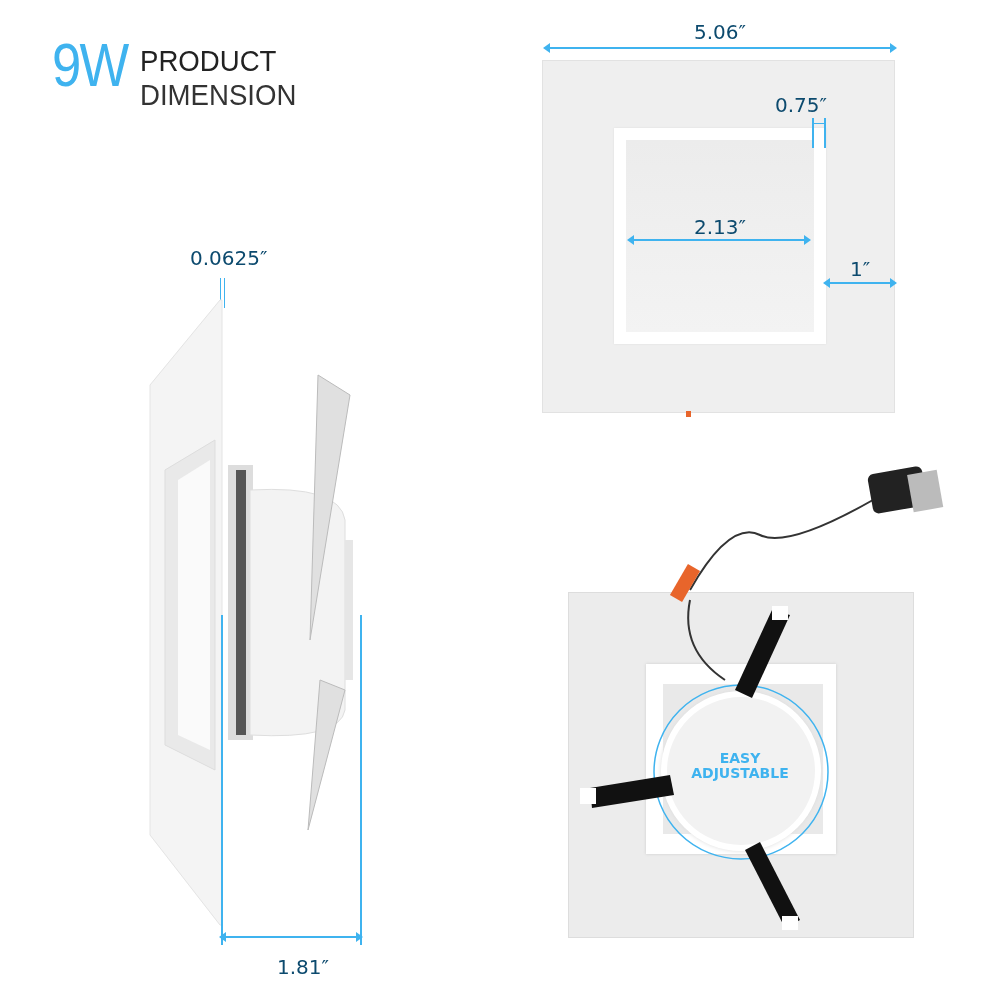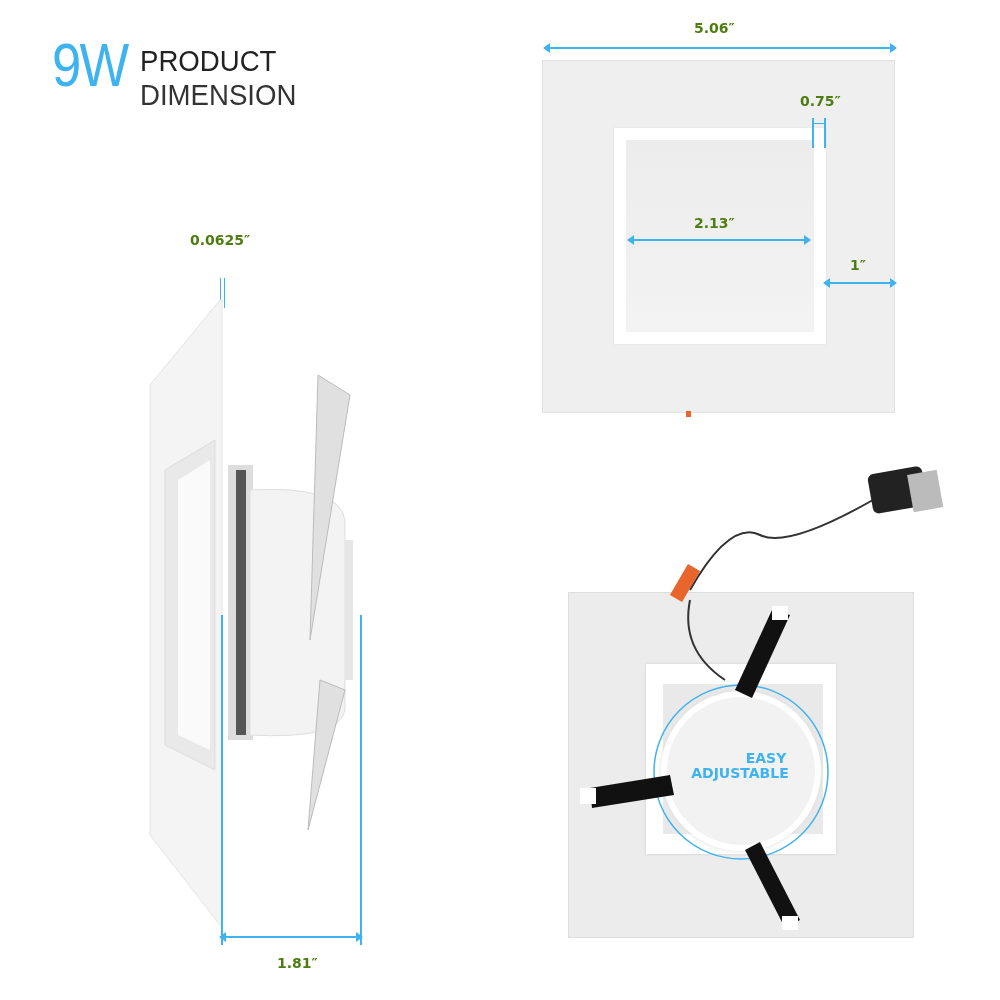--- a/index.html
+++ b/index.html
@@ -1,20 +1,20 @@
 <!DOCTYPE html>
 <html><head>
   <meta charset="utf-8">
   <style>
     html,body{margin:0;padding:0;background:#fff;}
     body{width:1000px;height:1000px;position:relative;overflow:hidden;font-family:"Liberation Sans",sans-serif;}
     .abs{position:absolute;}
     .title-9w{left:52px;top:34px;font-size:62px;line-height:62px;color:#3fb3ef;font-family:"Liberation Sans",sans-serif;letter-spacing:-2px;transform:scaleX(0.85);transform-origin:left top;}
     .title-line{left:140px;font-size:30px;line-height:30px;color:#222;font-family:"Liberation Sans",sans-serif;transform:scaleX(0.92);transform-origin:left top;}
-    .dim{font-weight:bold;color:#4d7c0f;font-size:14px;font-family:"DejaVu Sans",sans-serif;}
+    .dim{font-weight:normal;color:#0c4a6e;font-size:20px;font-family:"DejaVu Sans",sans-serif;}
     .line{background:#3fb3ef;}
     .hline{height:2px;}
     .vline{width:1.5px;}
     .arrow-l,.arrow-r{position:absolute;top:-4px;width:0;height:0;border-top:5px solid transparent;border-bottom:5px solid transparent;}
     .arrow-l{left:-2px;border-right:7px solid #3fb3ef;}
     .arrow-r{right:-2px;border-left:7px solid #3fb3ef;}
     .adjust-text{color:#3fb3ef;font-weight:bold;font-size:14px;text-align:center;font-family:"DejaVu Sans",sans-serif;}
   </style>
 </head>
 <body>
@@ -27,39 +27,39 @@
 <div class="abs line hline" style="left:545px;top:47px;width:350px">
     <span class="arrow-l"></span>
     <span class="arrow-r"></span>
   </div>
 
 <div class="abs" style="left:542px;top:60px;width:353px;height:353px;background:#efefef;box-shadow:inset 0 0 0 1px #e2e2e2;">
   <div class="abs" style="left:72px;top:68px;width:212px;height:216px;background:#fff;box-shadow:0 0 2px #ddd;">
     <div class="abs" style="left:12px;top:12px;width:188px;height:192px;background:linear-gradient(180deg,#ececec,#f3f3f3);"></div>
   </div>
 </div>
-<div class="abs dim" style="left:800px;top:93px">0.75″</div>
+<div class="abs dim" style="left:775px;top:93px">0.75″</div>
 <div class="abs line vline" style="left:812px;top:118px;height:30px"></div>
 <div class="abs line vline" style="left:824px;top:118px;height:30px"></div>
 <div class="abs line hline" style="left:812px;top:123px;width:13px;height:1px"></div>
 
 <div class="abs dim" style="left:694px;top:215px">2.13″</div>
 <div class="abs line hline" style="left:629px;top:239px;width:180px">
     <span class="arrow-l"></span>
     <span class="arrow-r"></span>
   </div>
 
 <div class="abs dim" style="left:850px;top:257px">1″</div>
 <div class="abs line hline" style="left:825px;top:282px;width:70px">
     <span class="arrow-l"></span>
     <span class="arrow-r"></span>
   </div>
 <div class="abs" style="left:686px;top:411px;width:5px;height:6px;background:#e8652b"></div>
 
-<div class="abs dim" style="left:190px;top:232px">0.0625″</div>
+<div class="abs dim" style="left:190px;top:246px">0.0625″</div>
 <div class="abs line vline" style="left:220px;top:278px;height:30px;width:1px"></div>
 <div class="abs line vline" style="left:224px;top:278px;height:30px;width:1px"></div>
 
 <svg class="abs" style="left:140px;top:290px" width="260" height="640">
   <polygon points="10,95 80,10 82,10 82,635 80,635 10,545" fill="#f4f4f4" stroke="#e4e4e4"></polygon>
   <polygon points="25,180 75,150 75,480 25,455" fill="#e9e9e9" stroke="#ddd"></polygon>
   <polygon points="38,190 70,170 70,460 38,445" fill="#fafafa"></polygon>
   <rect x="88" y="175" width="25" height="275" fill="#ddd"></rect>
   <rect x="96" y="180" width="10" height="265" fill="#555"></rect>
   <path d="M110 200 Q200 195 205 230 L205 420 Q200 450 110 445 Z" fill="#f3f3f3" stroke="#dedede"></path>
@@ -90,14 +90,14 @@
   <rect x="350" y="22" width="30" height="38" fill="#bbb" transform="rotate(-10 365 40)"></rect>
   <circle cx="181" cy="322" r="87" stroke="#3fb3ef" stroke-width="1.5" fill="none"></circle>
   <polygon points="212,160 230,165 192,248 175,240" fill="#111"></polygon>
   <rect x="212" y="156" width="16" height="14" fill="#fff"></rect>
   <polygon points="30,338 110,325 114,345 32,358" fill="#111"></polygon>
   <rect x="20" y="338" width="16" height="16" fill="#fff"></rect>
   <polygon points="185,400 200,392 240,470 225,478" fill="#111"></polygon>
   <rect x="222" y="466" width="16" height="14" fill="#fff"></rect>
 </svg>
 
-<div class="abs adjust-text" style="left:716px;top:750px;width:100px">EASY</div>
+<div class="abs adjust-text" style="left:690px;top:750px;width:100px">EASY</div>
 <div class="abs adjust-text" style="left:670px;top:765px;width:140px">ADJUSTABLE</div>
 
 </body></html>

